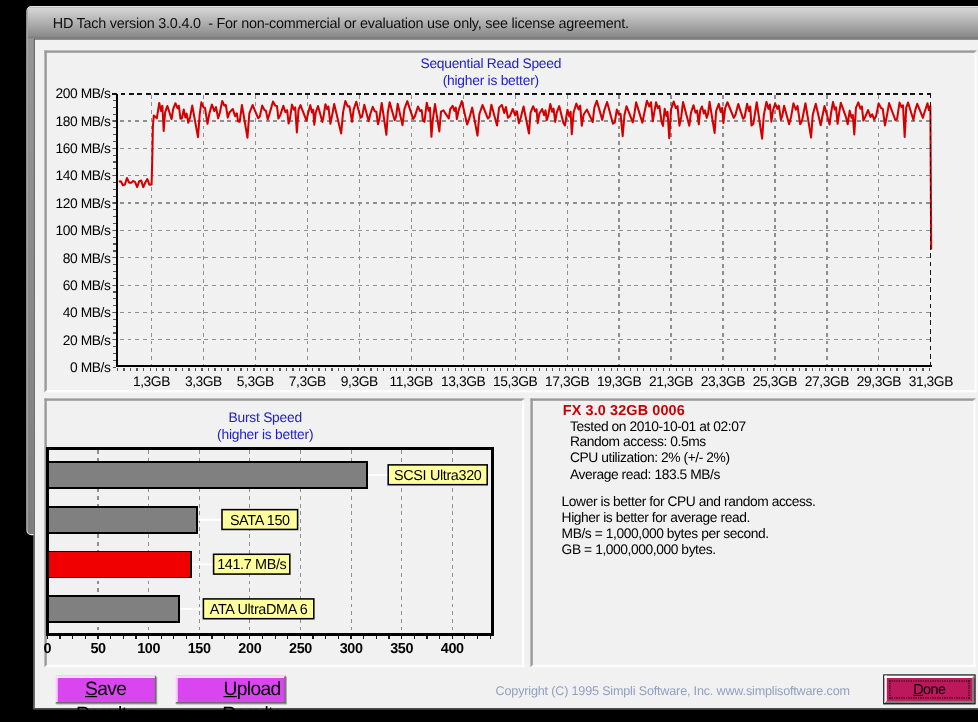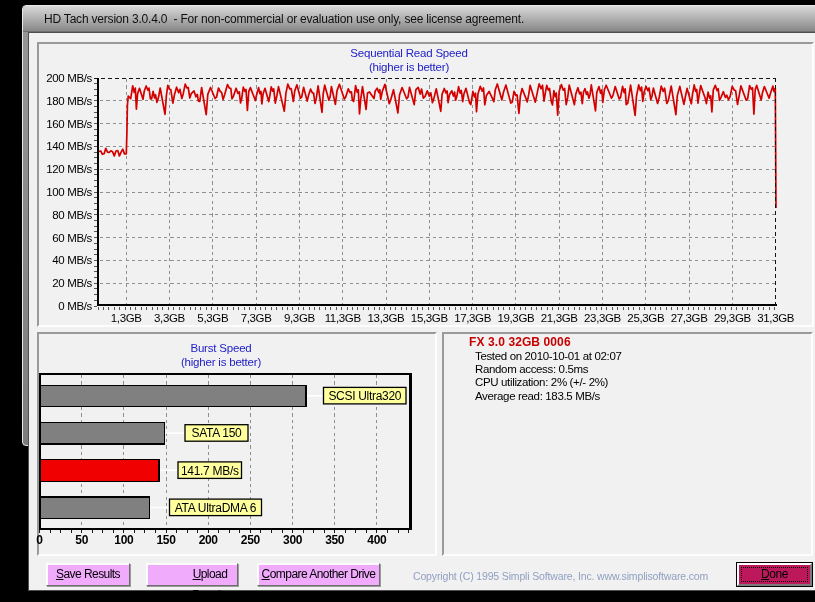--- a/index.html
+++ b/index.html
@@ -5,21 +5,21 @@
 *{box-sizing:border-box;font-family:"Liberation Sans",sans-serif;}
 #stage{position:relative;width:815px;height:602px;}
 #win{position:absolute;left:22px;top:5px;width:806px;height:441px;background:linear-gradient(#979797,#7d7d7d);border:1px solid #e9e9e9;border-radius:4px 4px 4px 4px;}
 #tbar{position:absolute;left:0;top:0;width:804px;height:26px;background:linear-gradient(#d9d9d9,#888888);border-radius:3px 3px 0 0;border-bottom:1px solid #6e6e6e;}
 #ttext{position:absolute;left:21px;top:6px;font-size:12px;letter-spacing:-0.2px;color:#101010;white-space:nowrap;}
 #client{position:absolute;left:5px;top:26px;width:794px;height:559px;background:#f1f1f1;border:1px solid #4e4e4e;}
 .panel{position:absolute;background:#f1f1f1;border-top:2px solid #9a9a9a;border-left:2px solid #9a9a9a;border-bottom:2px solid #fdfdfd;border-right:2px solid #fdfdfd;}
 #p1{left:8px;top:9px;width:777px;height:285px;}
 #p2{left:8px;top:299px;width:400px;height:224px;}
 #p3{left:413px;top:299px;width:371px;height:224px;}
-.btn{position:absolute;height:23px;background:#f0abfc;border:1px solid;border-color:#ffffff #6d6d6d #6d6d6d #ffffff;box-shadow:1px 1px 0 #9b9b9b, inset 1px 1px 0 #fafafa;font-size:12px;letter-spacing:-0.55px;color:#000;text-align:center;line-height:21px;}
+.btn{position:absolute;height:23px;background:#d946ef;border:1px solid;border-color:#ffffff #6d6d6d #6d6d6d #ffffff;box-shadow:1px 1px 0 #9b9b9b, inset 1px 1px 0 #fafafa;font-size:16px;letter-spacing:-0.55px;color:#000;text-align:center;line-height:21px;}
 #done{position:absolute;left:707px;top:529px;width:77px;height:25px;background:#000;padding:1px;}
 #donein{position:relative;width:75px;height:23px;background:#be185d;border:2px solid;border-color:#ffffff #7c7c7c #7c7c7c #ffffff;font-size:12px;letter-spacing:-0.45px;text-align:center;line-height:19px;}
 #focus{position:absolute;left:2px;top:2px;right:2px;bottom:2px;border:1px dotted #000;}
 #copyr{position:absolute;left:384px;top:537px;font-size:10.5px;letter-spacing:-0.15px;color:#90a0c2;white-space:nowrap;}
 .il{position:absolute;font-size:11.5px;letter-spacing:-0.35px;color:#000;white-space:pre;line-height:13.2px;margin-left:24px;}
 #ov{position:absolute;left:0;top:0;}
 .gg{stroke:#8f8f8f;stroke-width:1;stroke-dasharray:3.2,3.2;fill:none;}
 .bd{stroke:#141414;stroke-width:1.2;stroke-dasharray:4,3;fill:none;}
 .tk{stroke:#555;stroke-width:1;}
 .tk2{stroke:#1a1a1a;stroke-width:1;}
@@ -35,30 +35,33 @@
  <div id="win">
   <div id="tbar">
         <div id="ttext">HD Tach version 3.0.4.0&nbsp; - For non-commercial or evaluation use only, see license agreement.</div>
       </div>
   <div id="client">
    <div class="panel" id="p1"></div>
    <div class="panel" id="p2"></div>
    <div class="panel" id="p3"></div>
    <div class="btn" style="left:17px;top:530px;width:84px;"><u>S</u>ave Results</div>
    <div class="btn" style="left:117px;top:530px;width:92px;padding-left:36px;"><u>U</u>pload Results</div>
-   <div class="btn" style="left:228px;top:530px;width:123px;"><u>C</u>ompare Another Drive</div>
    <div id="done">
           <div id="donein"><div id="focus"></div><u>D</u>one</div>
         </div>
    <div id="copyr">Copyright (C) 1995 Simpli Software, Inc. www.simplisoftware.com</div>
    <div class="il" style="left:416px;top:303px;color:#c80000;font-weight:bold;font-size:12px;letter-spacing:0.1px;">FX 3.0 32GB 0006</div>
    <div class="il" style="left:422px;top:317px;">Tested on 2010-10-01 at 02:07
 Random access: 0.5ms
 CPU utilization: 2% (+/- 2%)
 Average read: 183.5 MB/s</div>
+   <div class="il" style="left:415px;top:380px;">Lower is better for CPU and random access.
+Higher is better for average read.
+MB/s = 1,000,000 bytes per second.
+GB = 1,000,000,000 bytes.</div>
   </div>
  </div>
  <svg id="ov" width="815" height="602" viewBox="0 0 815 602">
 <g shape-rendering="crispEdges">
 <line x1="93.5" y1="100.8" x2="775" y2="100.8" class="gg"></line>
 <line x1="93.5" y1="123.6" x2="775" y2="123.6" class="gg"></line>
 <line x1="93.5" y1="146.4" x2="775" y2="146.4" class="gg"></line>
 <line x1="93.5" y1="169.2" x2="775" y2="169.2" class="gg"></line>
 <line x1="93.5" y1="192.0" x2="775" y2="192.0" class="gg"></line>
 <line x1="93.5" y1="214.8" x2="775" y2="214.8" class="gg"></line>

